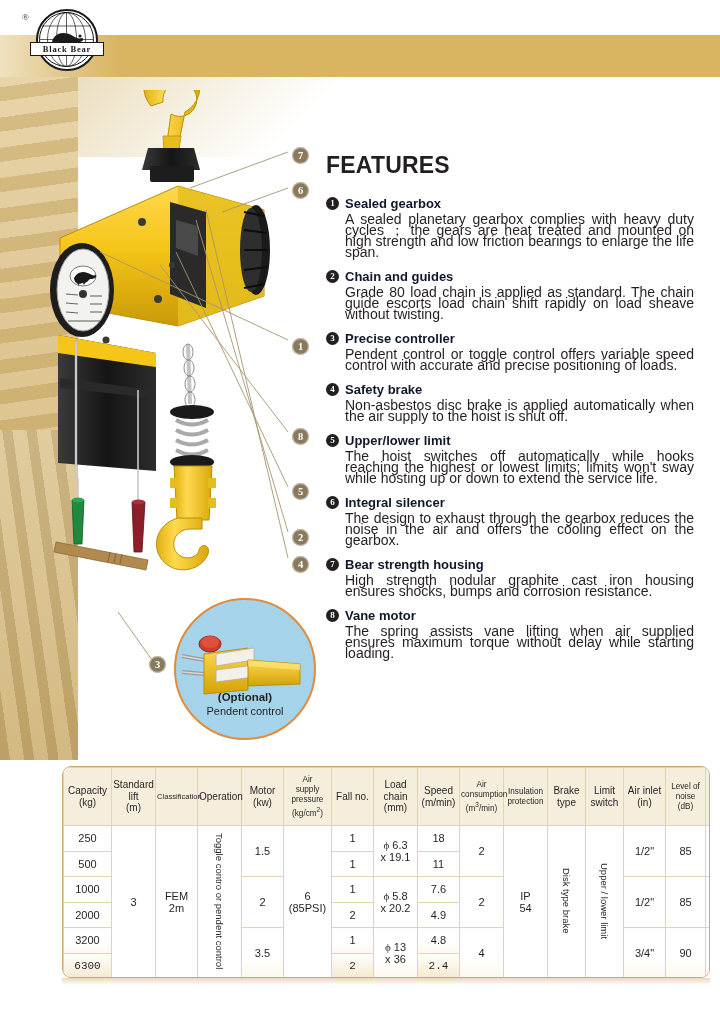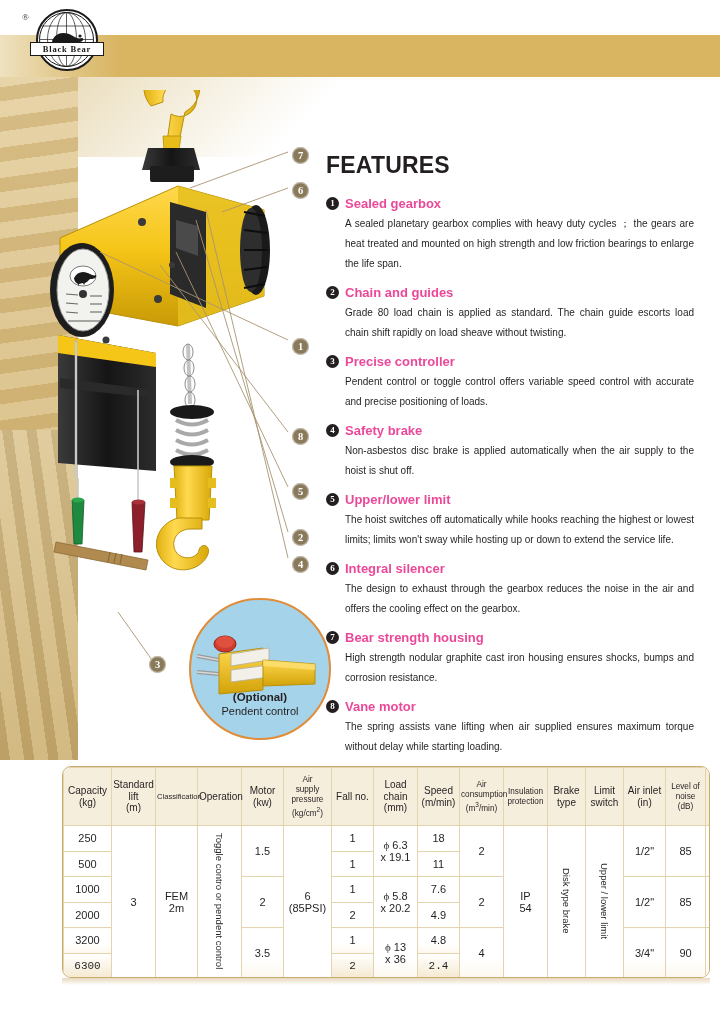--- a/index.html
+++ b/index.html
@@ -120,21 +120,21 @@
 
   .leader {
     position: absolute;
     z-index: 5;
     pointer-events: none;
   }
 
   
   .bubble {
     position: absolute;
-    left: 189px; top: 598px;
+    left: 174px; top: 598px;
     width: 142px; height: 142px;
     border-radius: 50%;
     background: #a5d4ea;
     border: 2px solid #e08c39;
     z-index: 7;
     overflow: hidden;
   }
   .bubble-caption {
     position: absolute;
     left: 0; right: 0; bottom: 20px;
@@ -176,25 +176,25 @@
     font-size: 9px;
     font-weight: bold;
     line-height: 13px;
     text-align: center;
     flex: 0 0 auto;
     font-family: "Liberation Serif", serif;
   }
   .ftitle {
     font-size: 13px;
     font-weight: bold;
-    color: #ec4899;
+    color: #0f172a;
   }
   .fbody {
-    font-size: 10px;
-    line-height: 20px;
+    font-size: 14px;
+    line-height: 11px;
     color: #231f20;
     text-align: justify;
     padding-left: 19px;
     padding-right: 2px;
   }
 
   
   .table-wrap {
     position: absolute;
     left: 62px; top: 766px;

